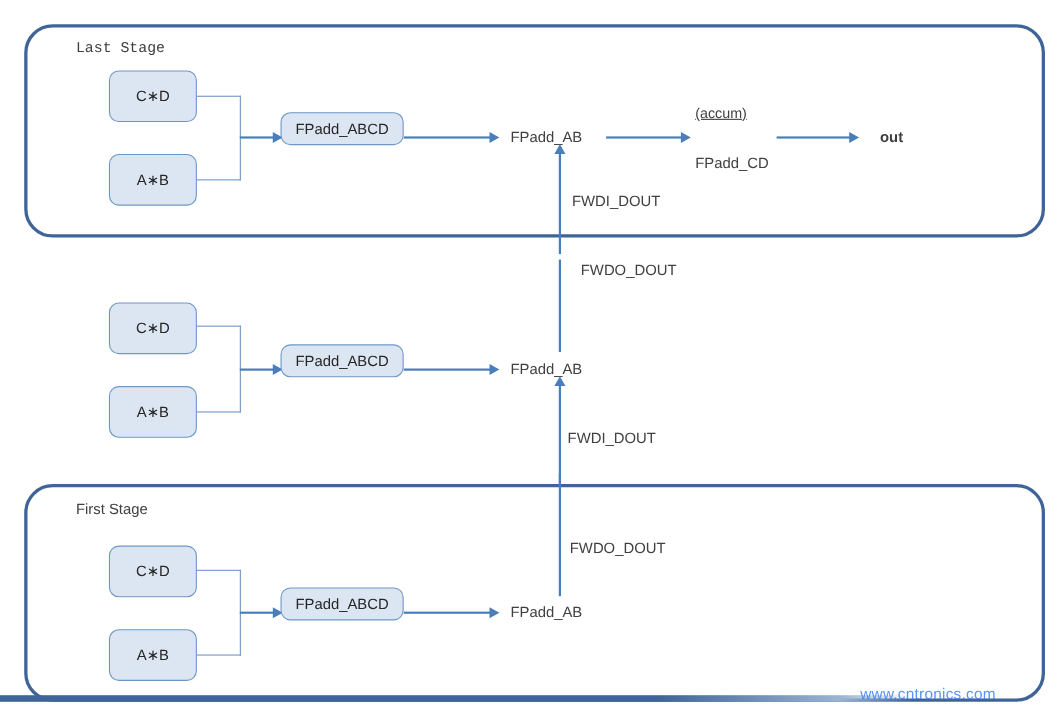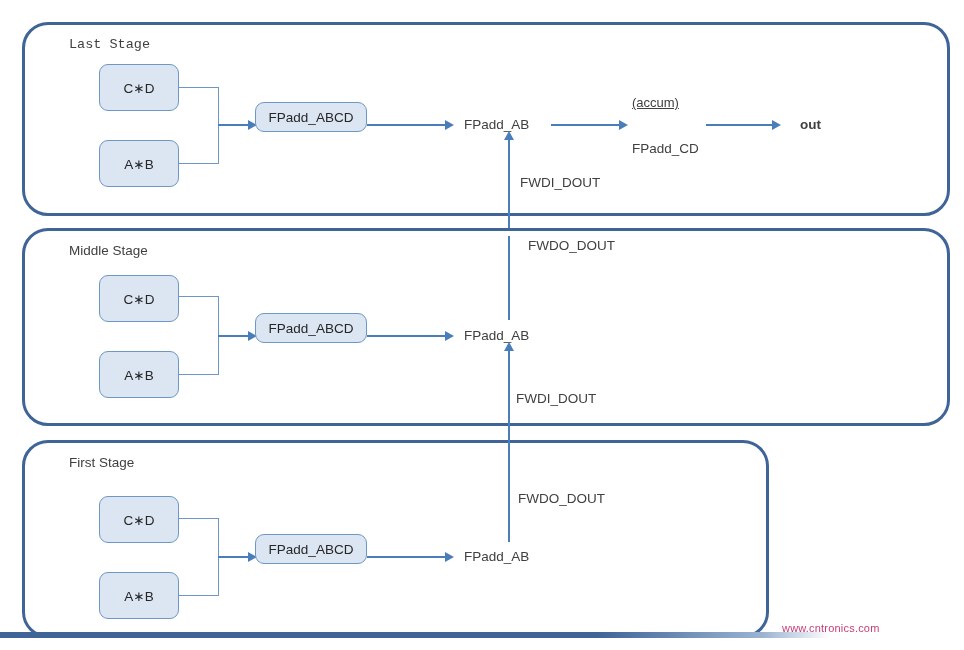--- a/index.html
+++ b/index.html
@@ -22,21 +22,21 @@
   
   .stage {
     position: absolute;
     box-sizing: border-box;
     border: 3px solid #3f6498;
     border-radius: 26px;
     background: transparent;
   }
   #stage-last   { left: 22px; top: 22px;  width: 928px; height: 194px; font-family: Liberation Mono, monospace; }
   #stage-middle { left: 22px; top: 228px; width: 928px; height: 198px; }
-  #stage-first  { left: 22px; top: 440px; width: 747px; height: 198px; }
+  #stage-first  { left: 22px; top: 440px; width: 928px; height: 198px; }
 
   .stage-label {
     position: absolute;
     left: 44px;
     top: 12px;
     font-size: 13.5px;
     color: #404040;
     white-space: nowrap;
   }
 
@@ -92,22 +92,22 @@
     border-left: 5px solid transparent;
     border-right: 5px solid transparent;
     border-bottom: 9px solid #4a7ebb;
   }
 
   
   #watermark {
     position: absolute;
     left: 782px;
     top: 622px;
-    font-size: 11px;
-    color: #be185d;
+    font-size: 14px;
+    color: #3b82f6;
     opacity: 0.85;
     white-space: nowrap;
     letter-spacing: 0.2px;
   }
   #watermark-bar {
     position: absolute;
     left: 0px;
     top: 632px;
     width: 830px;
     height: 6px;
@@ -144,23 +144,20 @@
   <div class="txt" style="left:632px; top:117px;margin-top:24px;">FPadd_CD</div>
 
   <div class="hline" style="left:706px; top:124px; width:70px;"></div>
   <div class="arrow-r" style="left:772px; top:120px;"></div>
   <div class="txt" style="left:800px; top:117px;font-weight:bold;">out</div>
 
   <div class="vline" style="left:508px; top:139px; height:92px;"></div>
   <div class="arrow-u" style="left:504px; top:131px;"></div>
   <div class="txt" style="left:520px; top:175px;">FWDI_DOUT</div>
 
-  <div class="stage" id="stage-middle">
-    <div class="stage-label">Middle Stage</div>
-  </div>
 
   <div class="node-box op-box" style="left:99px; top:275px;">C∗D</div>
   <div class="node-box op-box" style="left:99px; top:351px;">A∗B</div>
 
   <div class="hline thin" style="left:179px; top:296px; width:40px;"></div>
   <div class="hline thin" style="left:179px; top:374px; width:40px;"></div>
   <div class="vline thin" style="left:218px; top:296px; height:79px;"></div>
   <div class="hline" style="left:218px; top:335px; width:34px;"></div>
   <div class="arrow-r" style="left:248px; top:331px;"></div>
 

